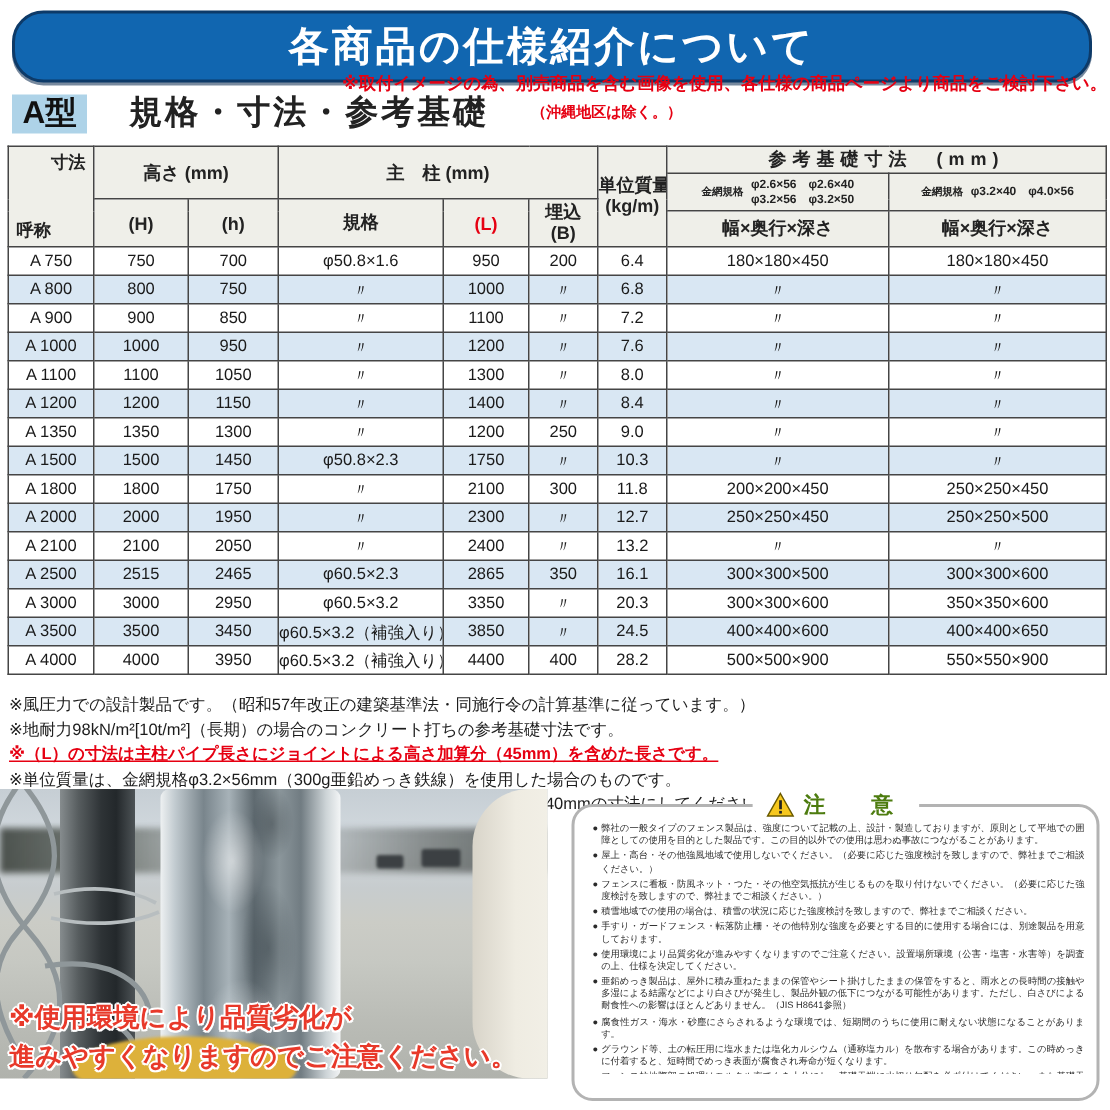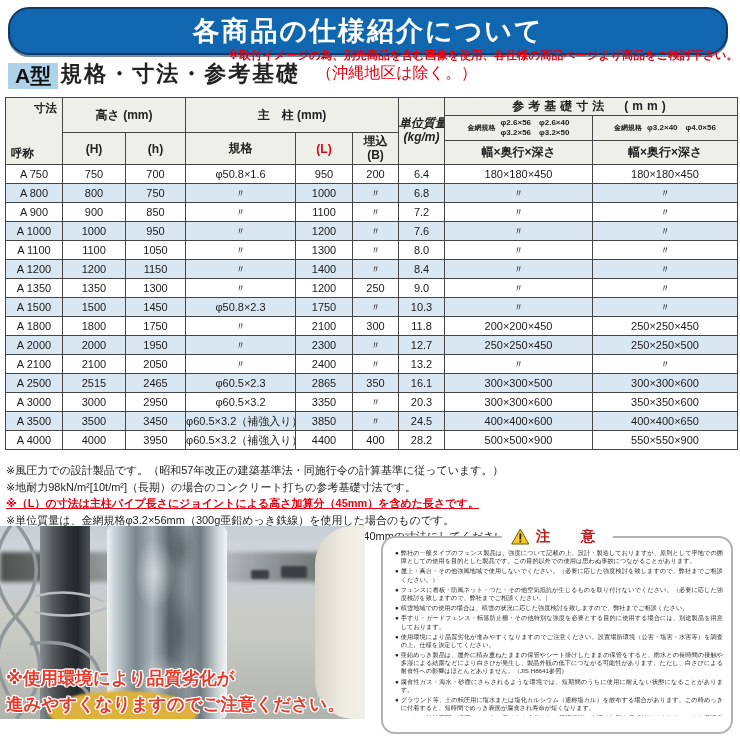--- a/index.html
+++ b/index.html
@@ -13,37 +13,37 @@
     background:#1166b0;border:2px solid #0d3a68;border-radius:21px;
     display:flex;align-items:center;justify-content:center;box-sizing:border-box;
     box-shadow:0 2px 0 rgba(8,40,78,.55);
   }
   .banner-title{color:#fff;font-size:27px;font-weight:bold;letter-spacing:2px;}
   .top-note{
     position:absolute;top:48px;right:2px;width:100%;text-align:right;
     color:#e60012;font-size:11.5px;font-weight:bold;
   }
   
-  .section-head{position:absolute;top:63px;left:8px;display:flex;align-items:flex-start;gap:2px;}
+  .section-head{position:absolute;top:63px;left:8px;display:flex;align-items:center;gap:28px;}
   .type-chip{background:#aed3e8;color:#111;font-size:21px;font-weight:bold;padding:2px 7px 3px 7px;line-height:1;}
   .section-title{font-size:22px;font-weight:bold;letter-spacing:2px;line-height:1;padding-bottom:2px;}
-  .section-note{color:#e60012;font-size:16px;font-weight:normal;padding-bottom:3px;margin-left:14px;}
+  .section-note{color:#e60012;font-size:10px;font-weight:bold;padding-bottom:3px;}
   
   table.spec{
     position:absolute;top:97px;left:5px;width:732px;
     border-collapse:collapse;table-layout:fixed;background:#fff;
   }
   .spec th,.spec td{
     border:1px solid #454545;padding:0;text-align:center;vertical-align:middle;
     overflow:hidden;white-space:nowrap;
   }
   .spec thead th{background:#efefe9;font-weight:bold;font-size:12px;}
   .spec tbody td{font-size:11px;height:18px;color:#1a1a1a;}
   .spec tbody tr.alt td{background:#d9e7f3;}
-  .two-line{font-size:11px;line-height:1.15;font-style:italic;}
+  .two-line{font-size:11px;line-height:1.15;}
   .sub-small{font-size:10px;line-height:1.1;}
   .red-text{color:#e60012;}
   .ls{letter-spacing:4px;}
   .c3{font-size:10.5px;}
   .tiny{font-size:8.5px;}
   
   .diag{
     position:relative;
     background:linear-gradient(to bottom right,#efefe9 49.4%,#454545 49.4%,#454545 50.6%,#efefe9 50.6%);
   }
@@ -89,21 +89,21 @@
   .chain-svg{position:absolute;left:0;top:0;}
   
   .caution-box{
     position:absolute;left:381px;top:536px;width:352px;height:198px;box-sizing:border-box;
     border:2px solid #b3b3b3;border-radius:14px;background:#fff;
   }
   .caution-title{
     position:absolute;top:-11px;left:50%;transform:translateX(-50%);
     background:#fff;padding:0 9px;display:flex;align-items:center;gap:6px;white-space:nowrap;
   }
-  .caution-title-text{font-size:14.5px;font-weight:bold;letter-spacing:8px;color:#b91c1c;}
+  .caution-title-text{font-size:14.5px;font-weight:bold;letter-spacing:8px;color:#4d7c0f;}
   .caution-list{padding:11px 8px 4px 12px;overflow:hidden;height:178px;box-sizing:border-box;}
   .c-item{display:flex;gap:2px;font-size:6.2px;line-height:1.32;color:#2a2a2a;margin-bottom:2px;font-weight:500;}
   .c-bullet{flex:0 0 auto;font-size:6.2px;}
   .c-item span:last-child{text-align:justify;}
 </style>
 </head>
 <body>
 
 <div class="banner">
   <span class="banner-title">各商品の仕様紹介について</span>

